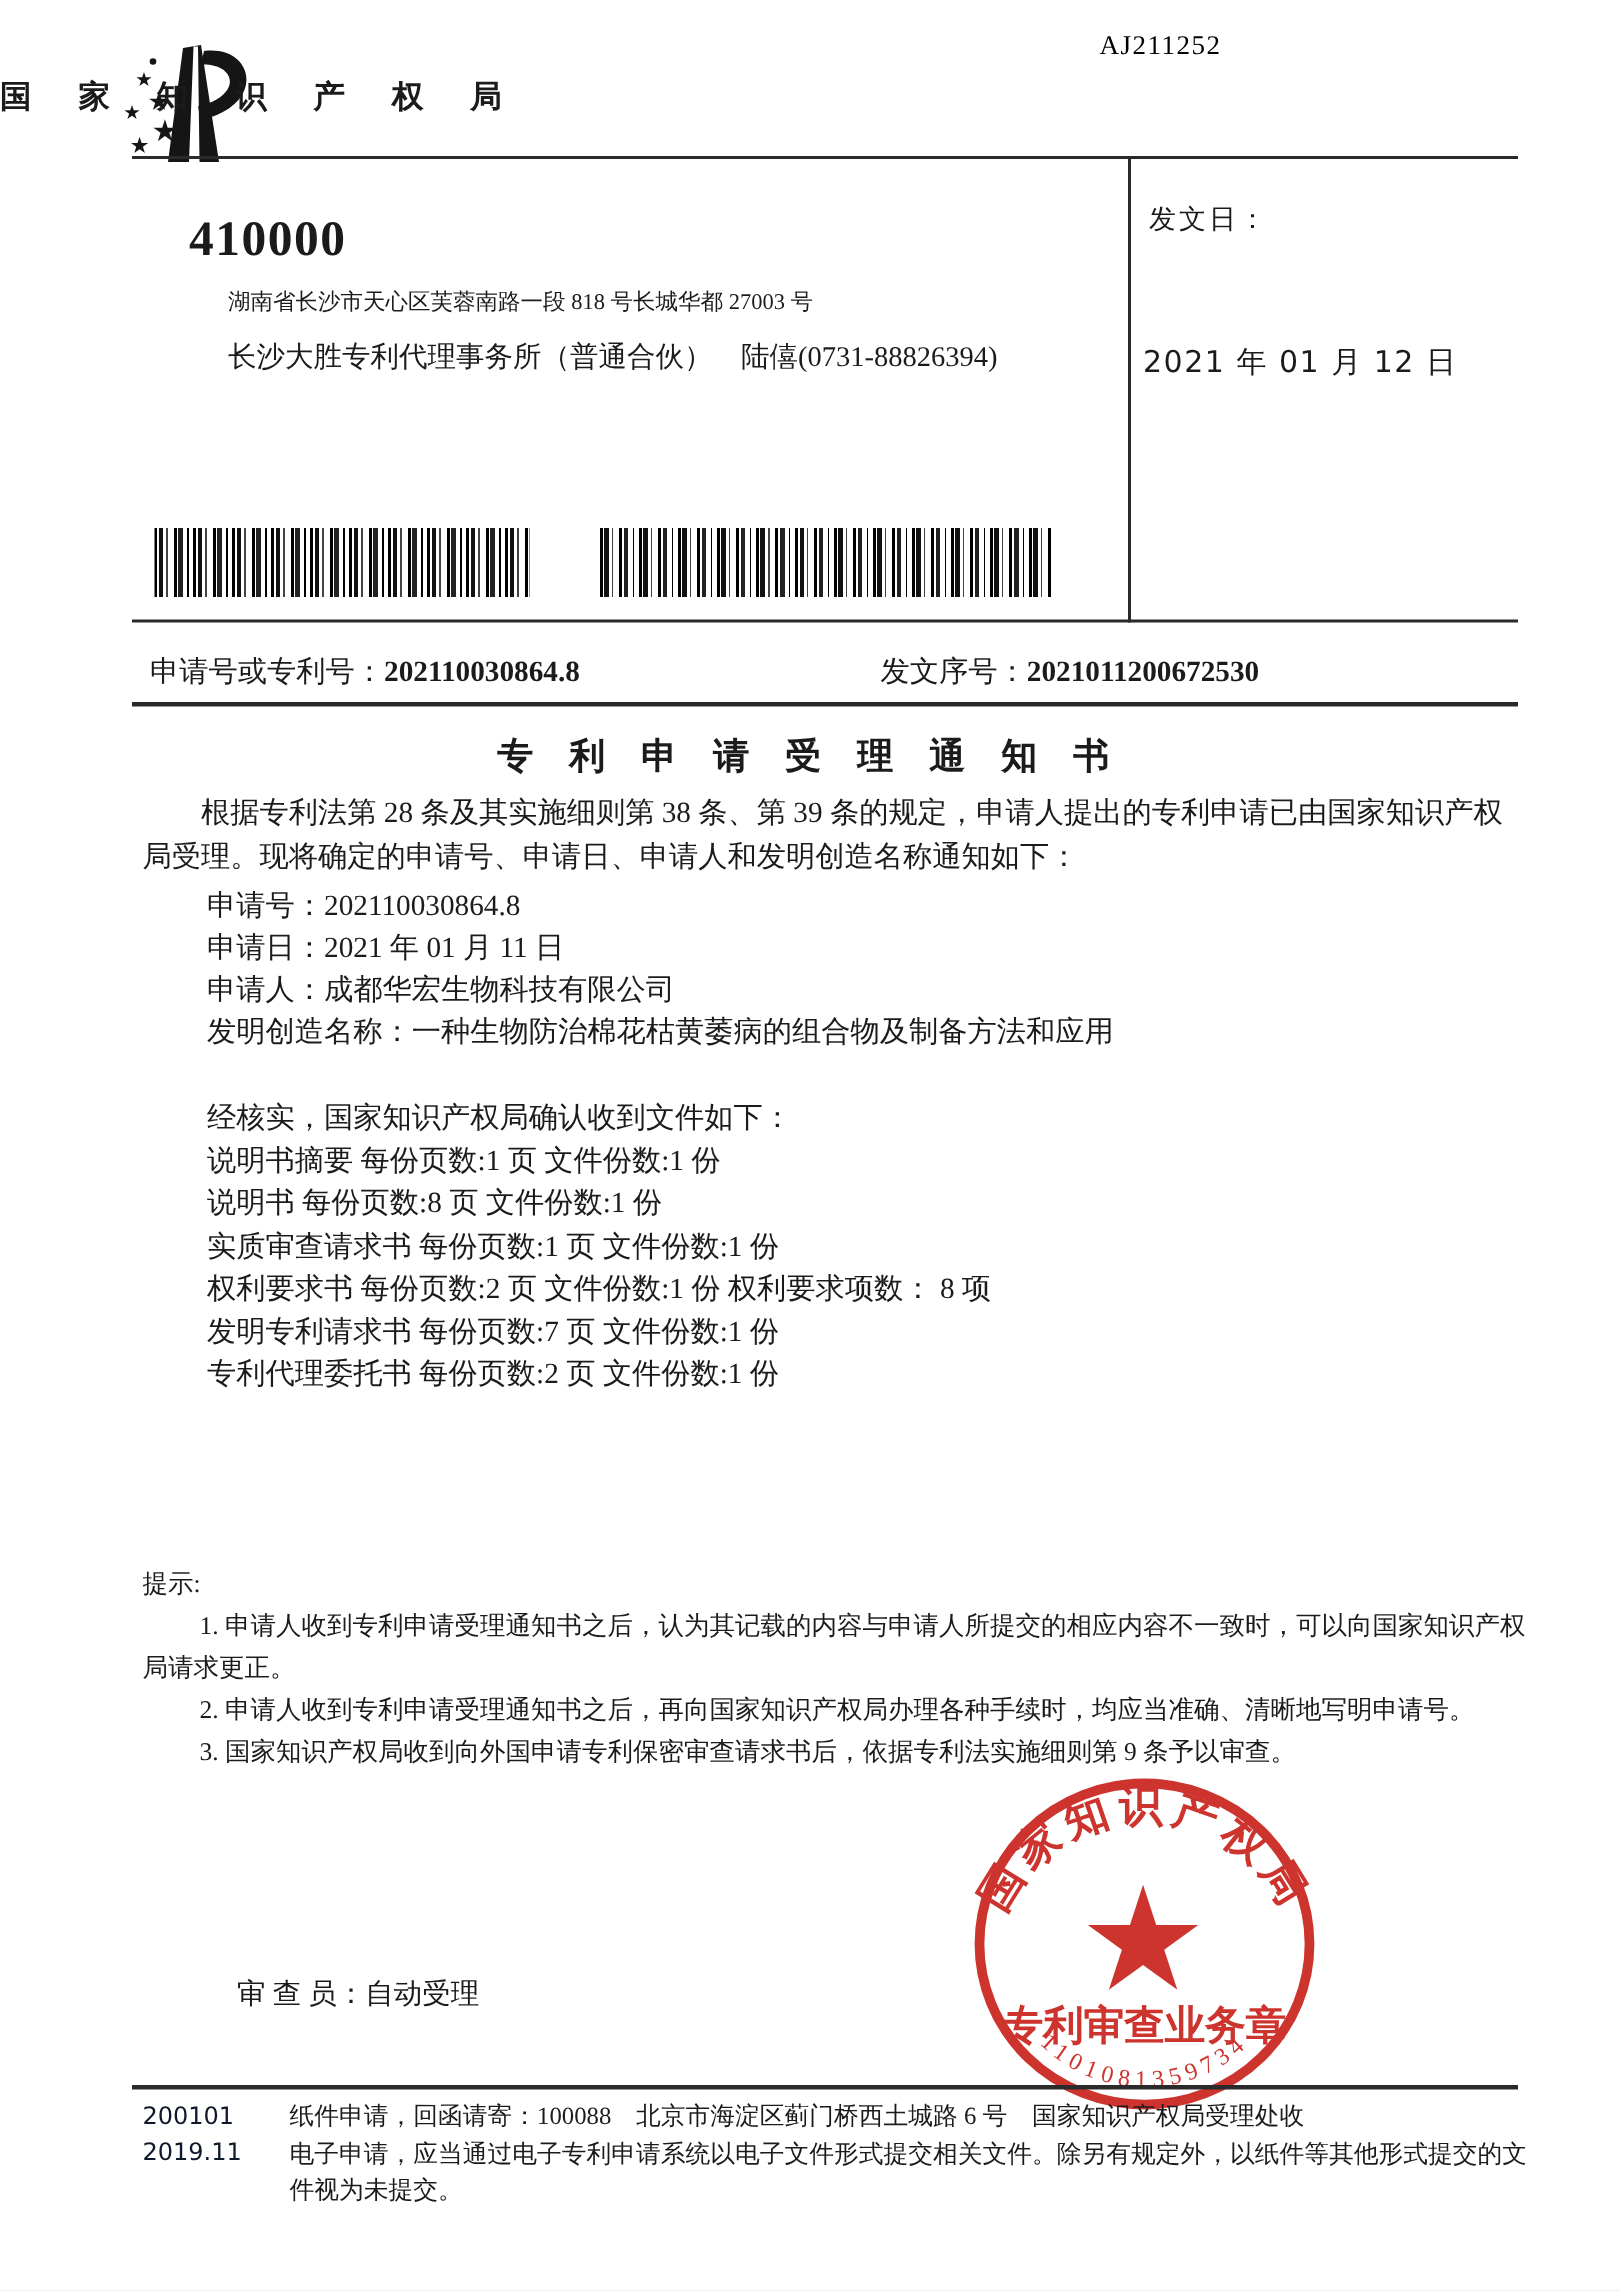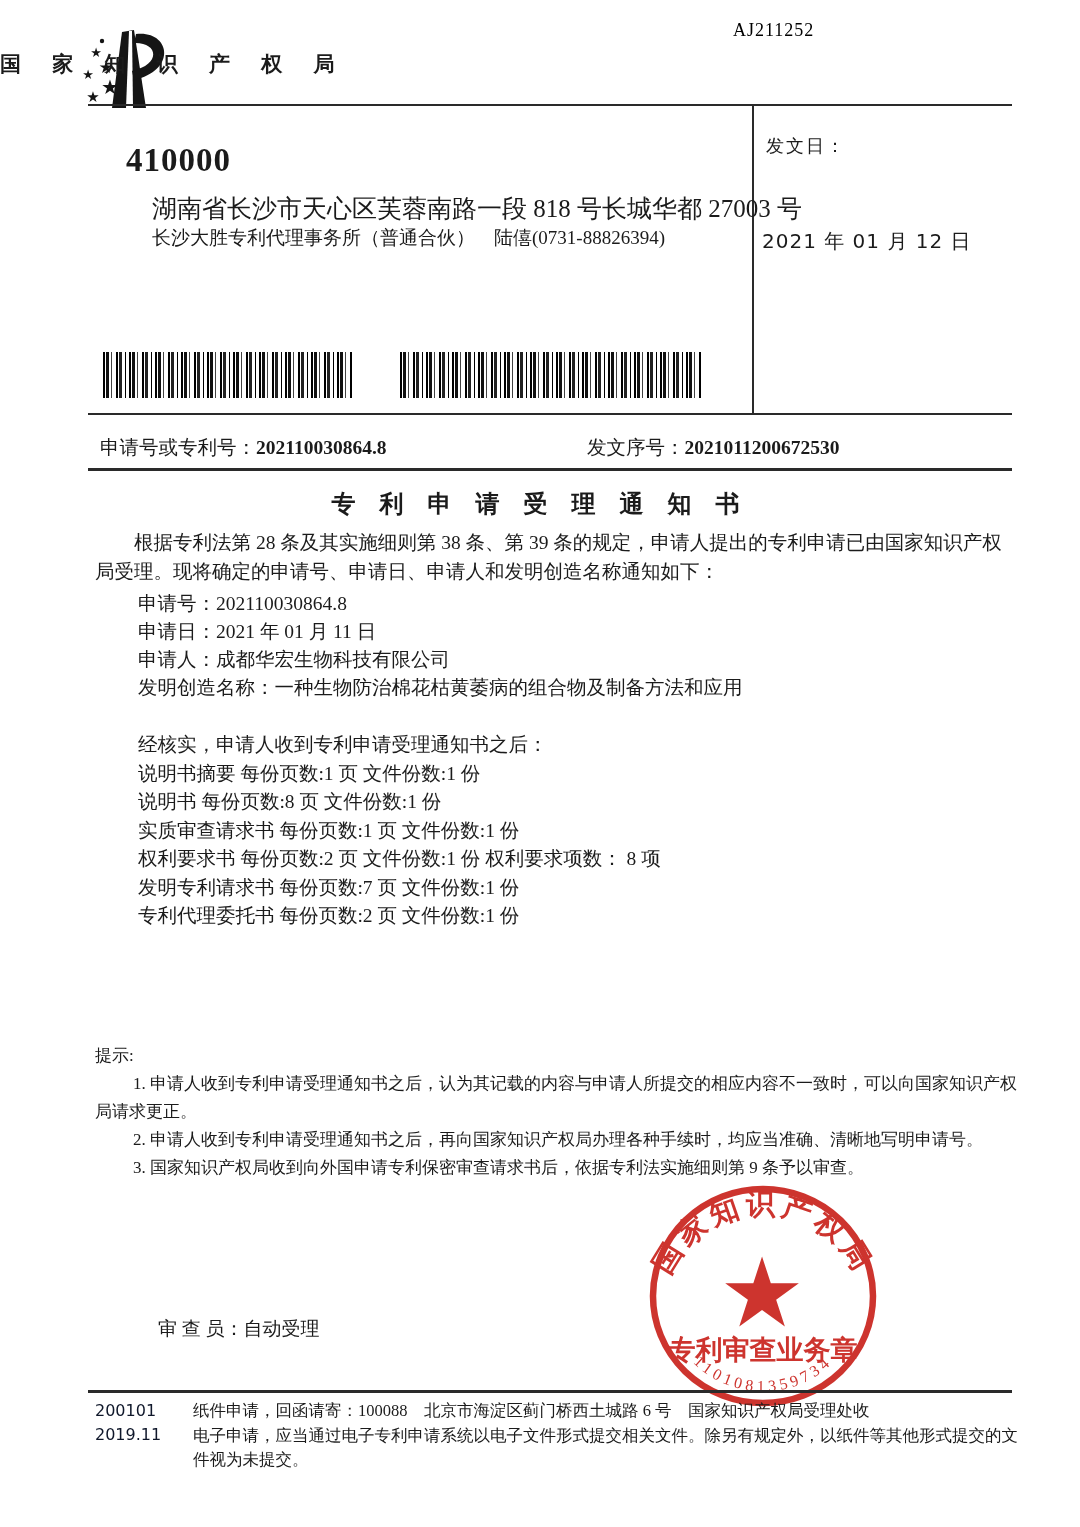--- a/index.html
+++ b/index.html
@@ -6,21 +6,21 @@
   .page{
     position:relative;width:1080px;height:1527px;background:#ffffff;
     font-family:"Liberation Serif","DejaVu Serif",serif;color:#1b1b1b;
     overflow:hidden;margin:0 auto;
   }
   .abs{position:absolute;}
   .hline{position:absolute;left:88px;width:924px;background:#2a2a2a;}
   .doc-code{left:733px;top:20px;font-size:18px;letter-spacing:1px;color:#000000;}
   .agency-title{left:0;right:0;top:50px;text-align:left;font-size:21px;font-weight:bold;letter-spacing:13px;}
   .postcode{left:126px;top:142px;font-size:33px;font-weight:bold;letter-spacing:1px;}
-  .addr1{left:152px;top:192px;font-size:25px;}
+  .addr1{left:152px;top:192px;font-size:15px;}
   .addr2{left:152px;top:225px;font-size:19px;}
   .issue-label{left:766px;top:134px;font-size:18px;letter-spacing:2px;}
   .issue-date{left:762px;top:228px;font-size:20px;font-family:"DejaVu Sans","Liberation Sans",sans-serif;font-weight:500;letter-spacing:1px;}
   .vline-box{left:752px;top:105px;width:2px;height:310px;background:#2a2a2a;position:absolute;}
   .barcode{position:absolute;top:352px;height:46px;
     background:repeating-linear-gradient(90deg,
       #000 0 2px,#fff 2px 3px,#111 3px 6px,#fff 6px 8px,#444 8px 9px,#fff 9px 13px,
       #000 13px 15px,#fff 15px 16px,#222 16px 19px,#fff 19px 22px,#000 22px 23px,#fff 23px 26px);}
   .bc1{left:103px;width:250px;}
   .bc2{left:400px;width:302px;}
@@ -90,21 +90,21 @@
 
   <div class="abs notice-title">专 利 申 请 受 理 通 知 书</div>
 
   <div class="abs intro">根据专利法第 28 条及其实施细则第 38 条、第 39 条的规定，申请人提出的专利申请已由国家知识产权局受理。现将确定的申请号、申请日、申请人和发明创造名称通知如下：</div>
 
   <div class="abs field f0">申请号：202110030864.8</div>
   <div class="abs field f1">申请日：2021 年 01 月 11 日</div>
   <div class="abs field f2">申请人：成都华宏生物科技有限公司</div>
   <div class="abs field f3">发明创造名称：一种生物防治棉花枯黄萎病的组合物及制备方法和应用</div>
 
-  <div class="abs recv r0">经核实，申请人收到专利申请受理通知书之后：</div>
+  <div class="abs recv r0">经核实，国家知识产权局确认收到文件如下：</div>
   <div class="abs recv r1">说明书摘要  每份页数:1 页  文件份数:1 份</div>
   <div class="abs recv r2">说明书  每份页数:8 页  文件份数:1 份</div>
   <div class="abs recv r3">实质审查请求书  每份页数:1 页  文件份数:1 份</div>
   <div class="abs recv r4">权利要求书  每份页数:2 页  文件份数:1 份  权利要求项数：  8 项</div>
   <div class="abs recv r5">发明专利请求书  每份页数:7 页  文件份数:1 份</div>
   <div class="abs recv r6">专利代理委托书  每份页数:2 页  文件份数:1 份</div>
 
   <div class="abs tips-label">提示:</div>
   <div class="abs tip t0">1. 申请人收到专利申请受理通知书之后，认为其记载的内容与申请人所提交的相应内容不一致时，可以向国家知识产权局请求更正。</div>
   <div class="abs tip t1">2. 申请人收到专利申请受理通知书之后，再向国家知识产权局办理各种手续时，均应当准确、清晰地写明申请号。</div>

